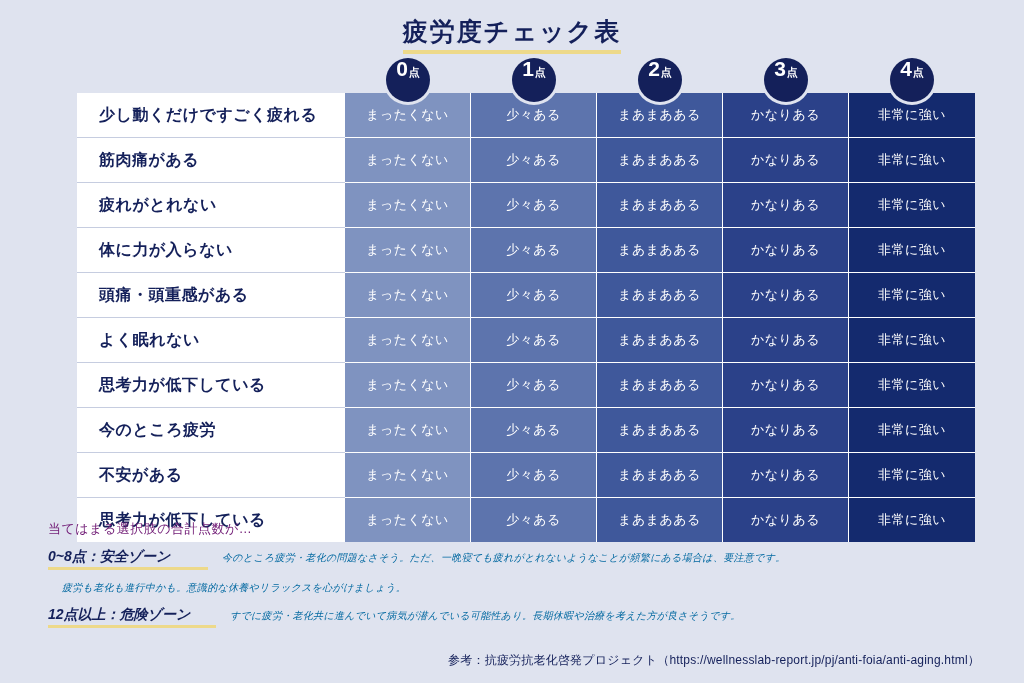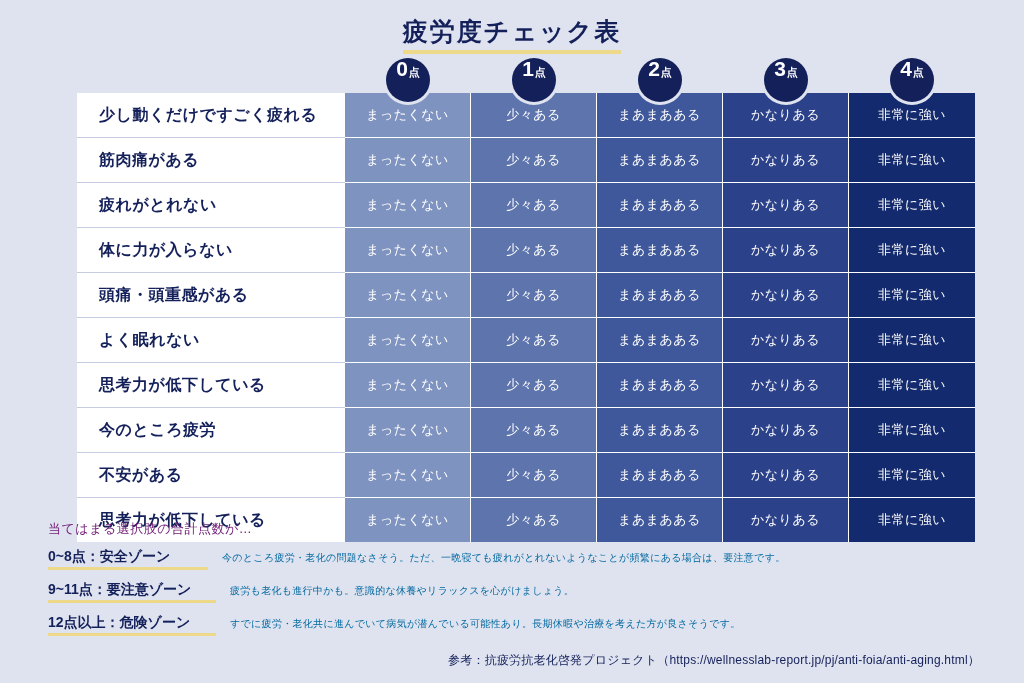--- a/index.html
+++ b/index.html
@@ -132,20 +132,21 @@
   .notes-lead {
     font-size: 13px;
     color: #701a75;
     margin-bottom: 10px;
     letter-spacing: 0.5px;
   }
   .zone-row {
     display: flex;
     align-items: baseline;
     margin-bottom: 11px;
+    font-style: italic;
   }
   .zone-tag {
     font-size: 14px;
     font-weight: bold;
     color: #14205a;
     border-bottom: 3px solid #edd98a;
     padding-bottom: 1px;
     white-space: nowrap;
   }
   .zone-tag.w1 { width: 160px; }
@@ -307,21 +308,20 @@
 
   <div class="notes">
     <div class="notes-lead">当てはまる選択肢の合計点数が…</div>
 
     <div class="zone-row">
       <div class="zone-tag w1">0~8点：安全ゾーン</div>
       <div class="zone-desc">今のところ疲労・老化の問題なさそう。ただ、一晩寝ても疲れがとれないようなことが頻繁にある場合は、要注意です。</div>
     </div>
 
     <div class="zone-row">
-      <div class="zone-tag w2">9~11点：要注意ゾーン</div>
       <div class="zone-desc">疲労も老化も進行中かも。意識的な休養やリラックスを心がけましょう。</div>
     </div>
 
     <div class="zone-row">
       <div class="zone-tag w3">12点以上：危険ゾーン</div>
       <div class="zone-desc">すでに疲労・老化共に進んでいて病気が潜んでいる可能性あり。長期休暇や治療を考えた方が良さそうです。</div>
     </div>
   </div>
 
   <div class="source">参考：抗疲労抗老化啓発プロジェクト（https://wellnesslab-report.jp/pj/anti-foia/anti-aging.html）</div>

